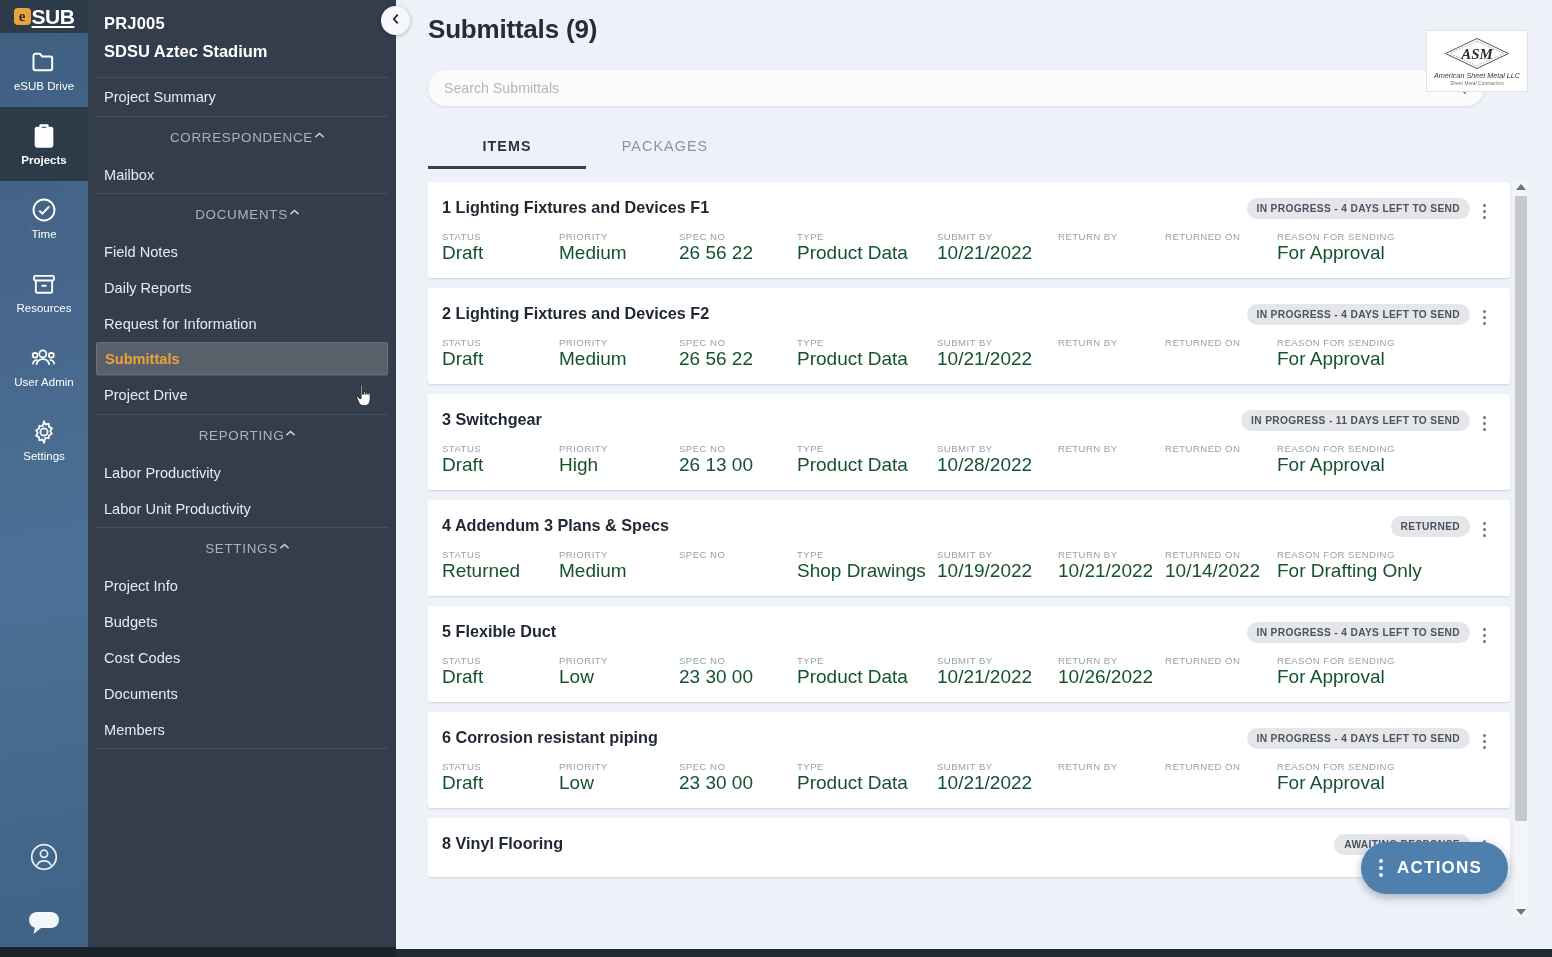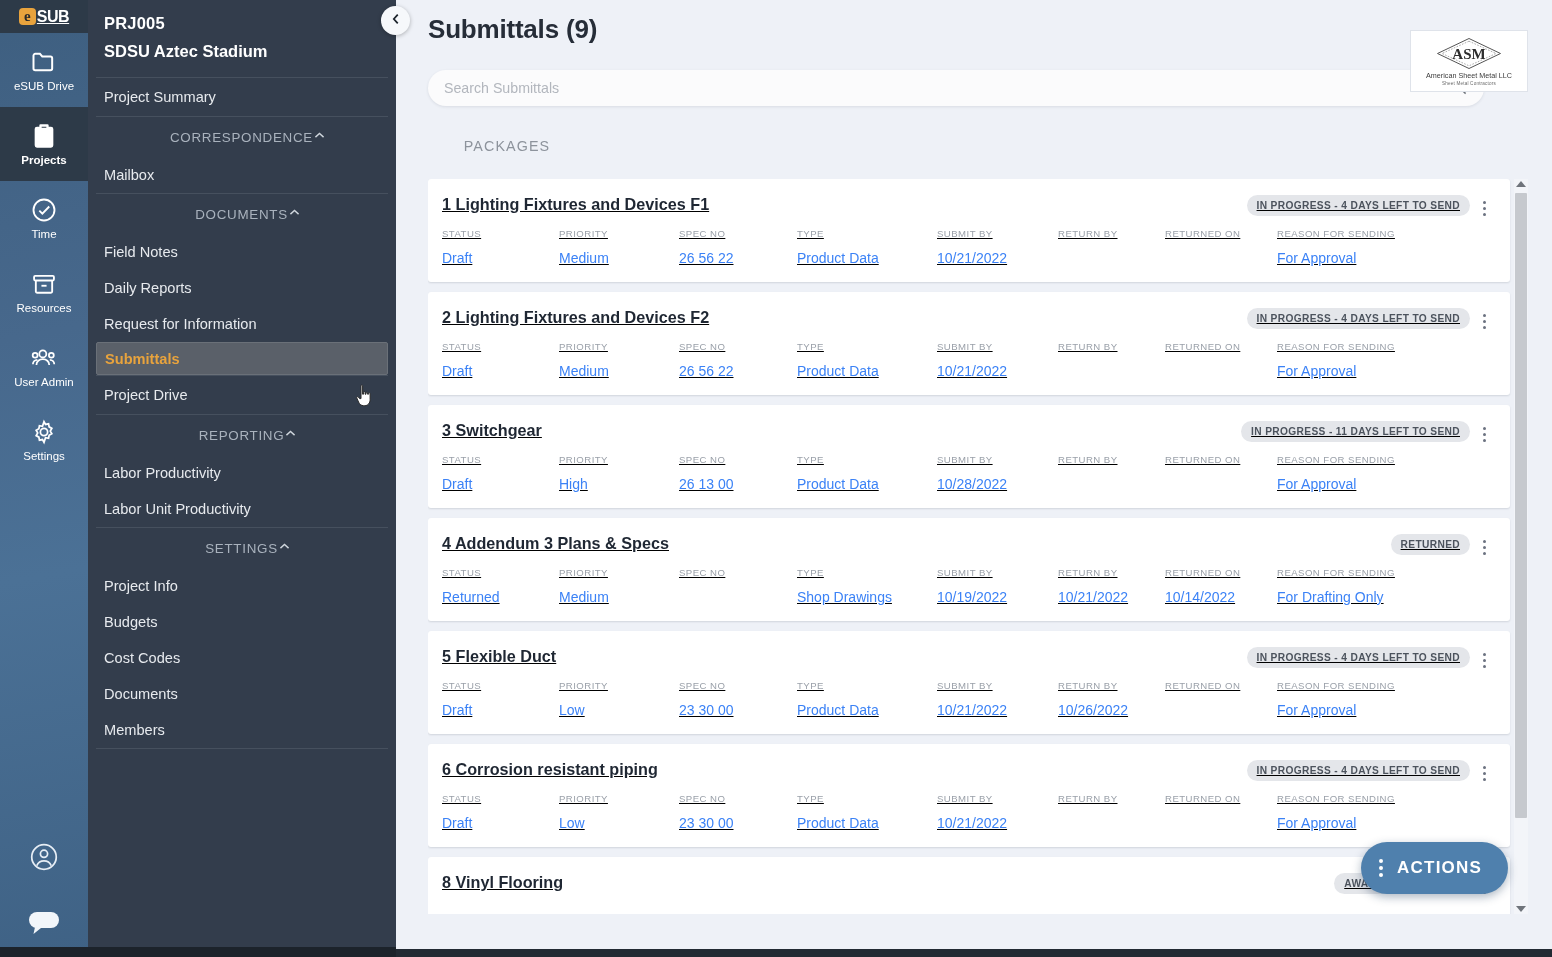--- a/index.html
+++ b/index.html
@@ -24,21 +24,21 @@
     display: flex; align-items: center; justify-content: center;
     gap: 1px;
   }
   .logo-e {
     width: 17px; height: 17px; border-radius: 4px;
     background: #e8a33d; color: #2b2b2b;
     font-size: 15px; font-weight: bold; line-height: 17px; text-align: center;
     font-family: "Liberation Serif", serif;
   }
   .logo-sub {
-    color: #fff; font-size: 16px; font-weight: 800; letter-spacing: -0.5px; text-decoration: underline;
+    color: #fff; font-size: 21px; font-weight: 800; letter-spacing: -0.5px; text-decoration: underline;
   }
   .rail-item {
     width: 88px; height: 74px;
     display: flex; flex-direction: column; align-items: center; justify-content: center;
     gap: 4px; cursor: pointer;
   }
   .rail-item.active { background: #2d3a48; }
   .rail-item .lbl { color: #fff; font-size: 11.5px; }
   .rail-item.active .lbl { font-weight: bold; }
   .rail-svg { width: 28px; height: 28px; display:block; }
@@ -85,23 +85,23 @@
     display:flex; align-items:center; justify-content:center; cursor:pointer;
   }
 
   
   .main { flex: 1 1 auto; height: 957px; background: #eef1f7; position: relative;
           padding: 0 0 0 0; display:flex; flex-direction:column; }
   .main-inner { padding: 14px 32px 0 32px; }
   .page-title { font-size: 26px; font-weight: bold; color: #262d38; letter-spacing: -.2px; }
 
   .asm-logo {
-    position:absolute; right: 24px; top: 30px; width: 118px; height: 62px;
+    position:absolute; right: 24px; top: 30px; width: 102px; height: 62px;
     background:#fff; border:1px solid #dfe3ea;
-    display:flex; flex-direction:column; align-items:center; justify-content:center;
+    display:flex; flex-direction:column; align-items:center; justify-content:center;font-style:italic;
   }
   .asm-sub1 { font-size: 7.2px; color:#3b3b3b; margin-top:1px; }
   .asm-sub2 { font-size: 4.6px; color:#6c6c6c; margin-top:1px; letter-spacing:.2px;}
 
   .searchrow { display:flex; align-items:center; gap: 14px; margin-top: 25px; }
   .searchbar {
     flex: 1 1 auto; height: 36px; background:#fbfbfc; border-radius: 18px;
     box-shadow: 0 1px 3px rgba(30,40,60,.10);
     display:flex; align-items:center; padding: 0 16px;
   }
@@ -116,37 +116,37 @@
     min-width: 158px; text-align:center; padding: 10px 18px 12px 18px;
     font-size: 14.3px; letter-spacing: 1.1px; color:#8d939c; cursor:pointer;
   }
   .tab.active { color:#2c333d; font-weight: 600; border-bottom: 3px solid #39414d; }
 
   
   .listwrap { position:relative; margin: 13px 24px 0 32px; height: 735px; }
   .list { height: 735px; overflow: hidden; padding-right: 18px; }
   .card {
     background:#fff; border-radius: 3px; box-shadow: 0 1px 2px rgba(35,45,65,.14);
-    margin-bottom: 10px; padding: 16px 18px 14px 14px; position:relative;text-decoration:underline;
+    margin-bottom: 10px; padding: 16px 18px 14px 14px; position:relative;
   }
   .card-top { display:flex; align-items:flex-start; justify-content:space-between; }
   .card-title { font-size: 16.2px; font-weight: bold; color:#1f2733; }
   .badge-area { display:flex; align-items:flex-end; gap: 6px; }
   .badge {
     background:#e4e6ea; color:#4c535d; border-radius: 11px;
     font-size: 10.2px; font-weight: bold; letter-spacing: .35px;
     padding: 5px 10px; white-space: nowrap;
   }
   .kebab { width:16px; display:flex; flex-direction:column; align-items:center; gap:3px; cursor:pointer; padding-top:4px;}
   .kebab i { width:3px; height:3px; border-radius:50%; background:#6b7280; display:block; }
 
   .fields { display:flex; margin-top: 12px; }
   .fld { flex: 0 0 auto; }
   .fld .h { font-size: 9.6px; letter-spacing: .45px; color:#9aa0a9; text-transform:uppercase; }
-  .fld .v { font-size: 14px; color:#3b82f6; margin-top: 11px; min-height: 18px; }
+  .fld .v { font-size: 19px; color:#14532d; margin-top: 0; min-height: 18px; }
   .w-status   { width: 117px; }
   .w-priority { width: 120px; }
   .w-spec     { width: 118px; }
   .w-type     { width: 140px; }
   .w-submit   { width: 121px; }
   .w-return   { width: 107px; }
   .w-retd     { width: 112px; }
   .w-reason   { width: 180px; }
 
   
@@ -359,20 +359,21 @@
         <span>
           <svg width="22" height="20" viewBox="0 0 22 20" fill="none" stroke="#565c65" stroke-width="1.7">
             <path d="M2 6h16"></path>
               <path d="M3.5 10.3h11"></path>
               <path d="M5 14.5h6.5"></path>
           </svg>
         </span>
       </div>
 
       <div class="tabs">
+        <div class="tab active">ITEMS</div>
         <div class="tab">PACKAGES</div>
       </div>
     </div>
 
     <div class="asm-logo">
       <svg width="66" height="33" viewBox="0 0 66 33">
         <polygon points="33,1.5 64.5,16.5 33,31.5 1.5,16.5" fill="none" stroke="#555" stroke-width="1"></polygon>
         <polygon points="33,4.2 60,16.5 33,28.8 6,16.5" fill="none" stroke="#888" stroke-width="0.7" stroke-dasharray="1.6 1.4"></polygon>
         <text x="33" y="22" font-family="Liberation Serif, serif" font-size="15" font-weight="bold" fill="#2e2e2e" text-anchor="middle">ASM</text>
       </svg>

